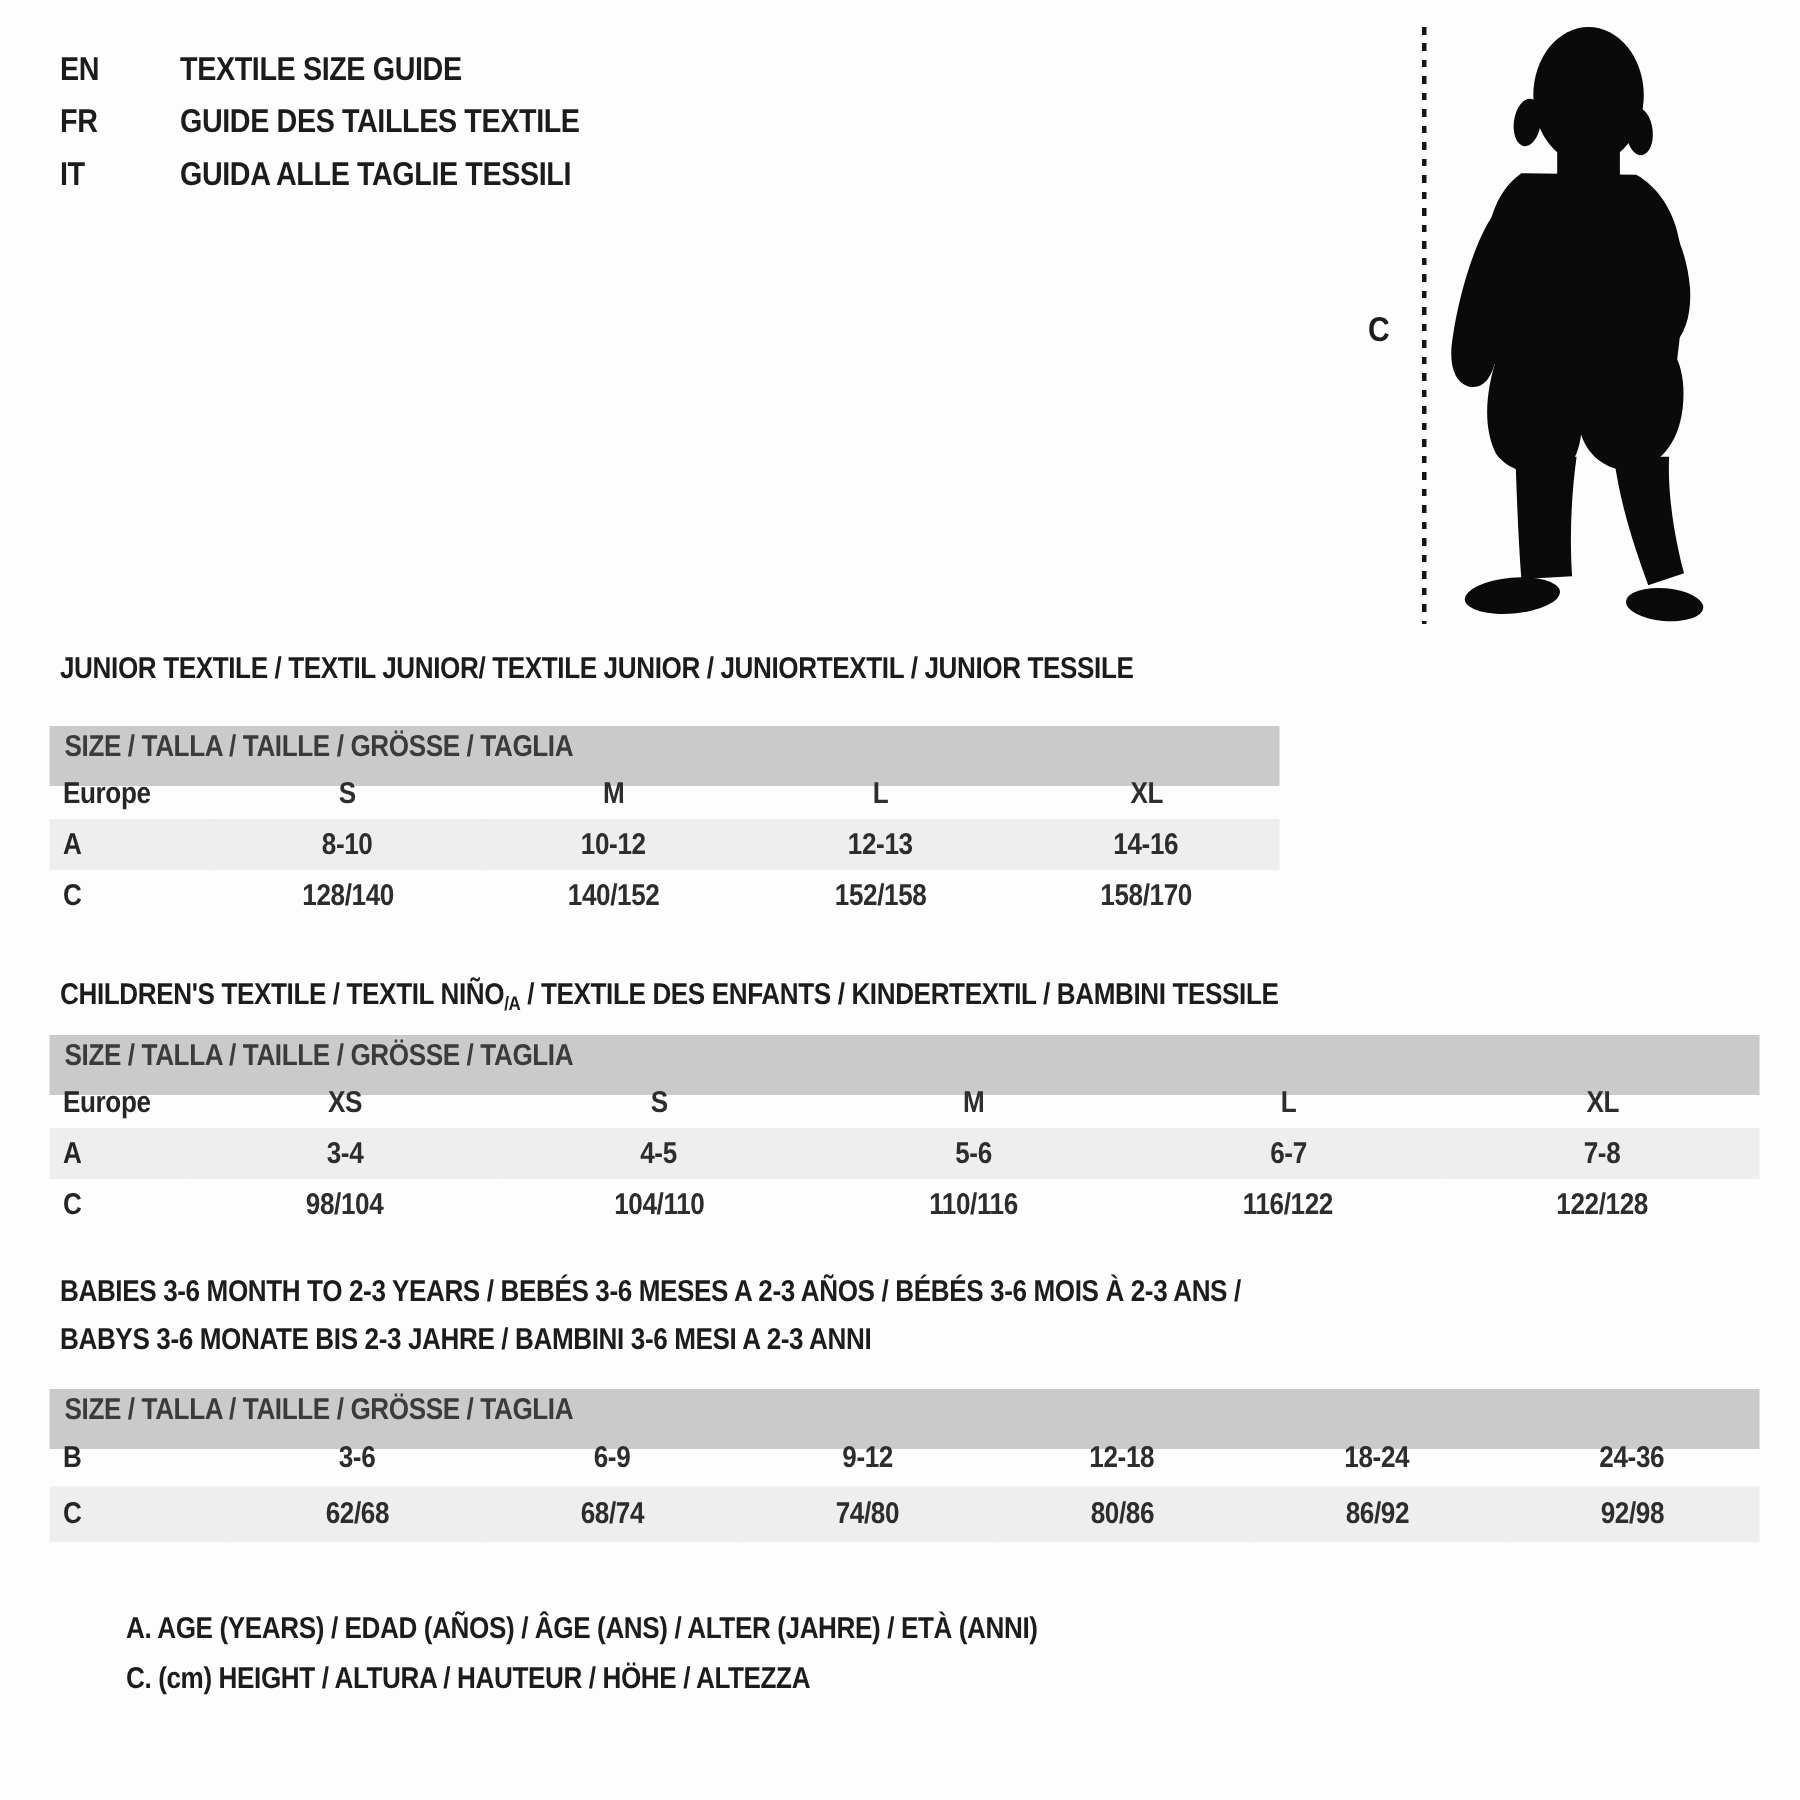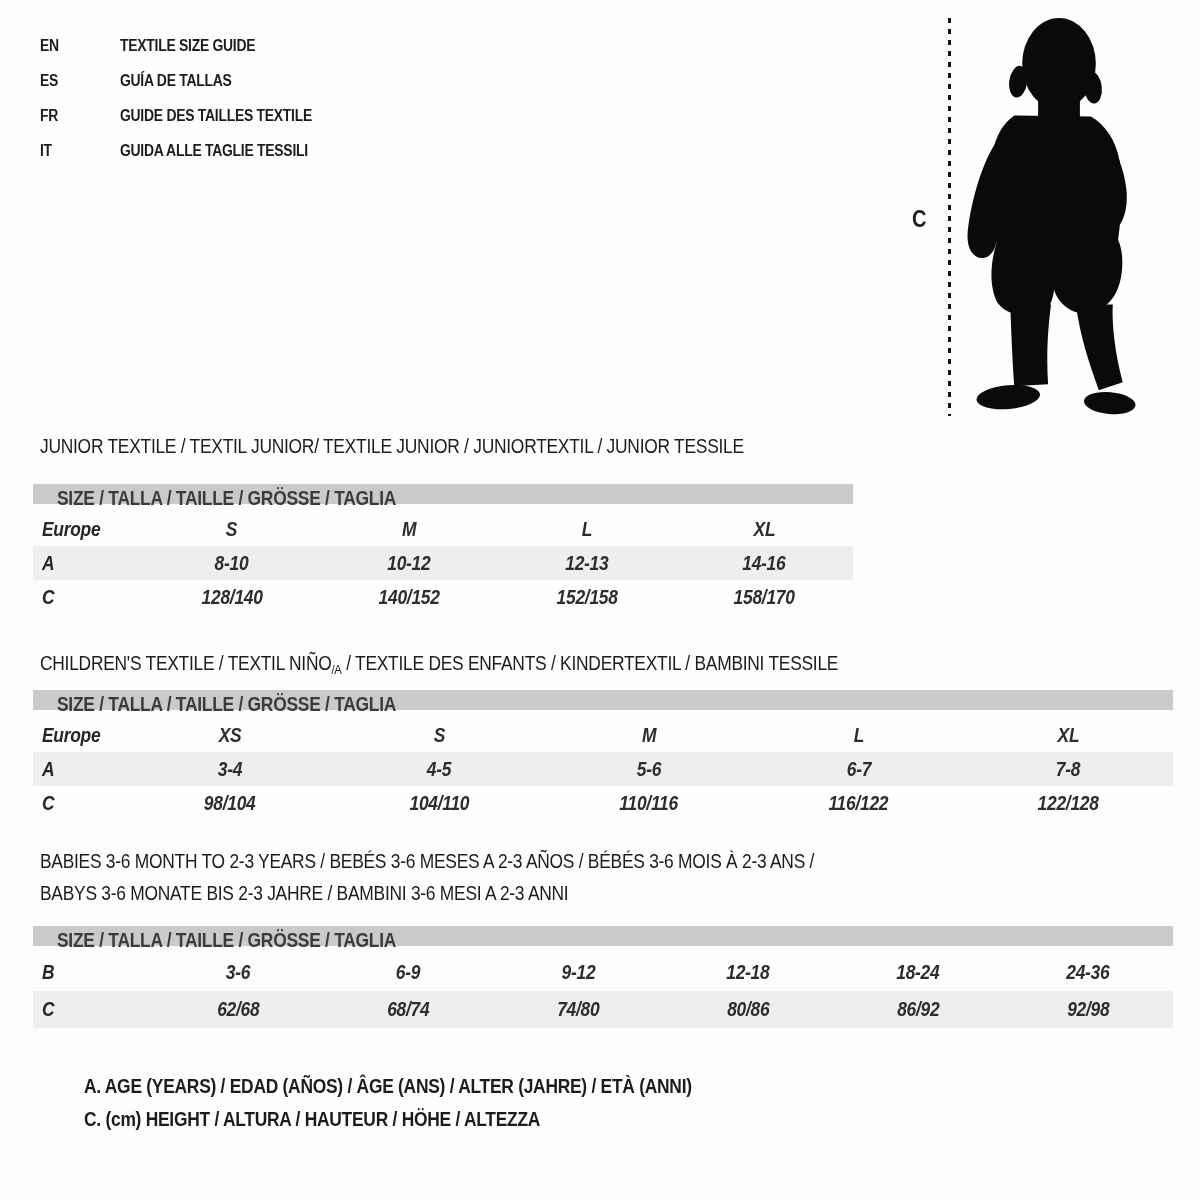--- a/index.html
+++ b/index.html
@@ -8,66 +8,62 @@
     width:1200px; height:1200px; position:relative; overflow:hidden;
     font-family:"Liberation Sans", sans-serif;
     color:#1c1c1c; letter-spacing:-0.3px;
     -webkit-font-smoothing:antialiased;
   }
   .cnd { display:inline-block; transform:scaleX(0.87); transform-origin:0 50%; white-space:nowrap; }
   .cnd.ctr { transform-origin:50% 50%; }
 
   
   .lang-block { position:absolute; left:40px; top:28px; }
-  .lang-row { display:flex; line-height:35px; font-size:16px; font-weight:700; }
+  .lang-row { display:flex; line-height:35px; font-size:22px; font-weight:700; }
   .lang-code { width:80px; flex:0 0 80px; }
 
   
   .vline {
     position:absolute; left:948px; top:18px; width:3px; height:398px;
     background:repeating-linear-gradient(to bottom, #141414 0 5px, transparent 5px 11px);
   }
   .c-label { position:absolute; left:912px; top:206px; font-size:23px; font-weight:700; }
   .toddler { position:absolute; left:957px; top:12px; }
 
   
-  .sec-title { position:absolute; left:40px; font-size:20px; font-weight:400; line-height:22px; }
+  .sec-title { position:absolute; left:40px; font-size:20px; font-weight:700; line-height:22px; }
   .sec-title .sub { font-size:13px; position:relative; top:4px; }
 
   
   .size-bar {
-    position:absolute; left:33px; height:20px; line-height:28px;
-    background:#cacaca; color:#3b3b3b; font-size:20px; font-weight:700; padding-left:24px;
-  }
-
-  
-  table.size-table { position:absolute; left:33px; border-collapse:collapse; table-layout:fixed;font-style:italic; }
+    position:absolute; left:33px; height:40px; line-height:28px;
+    background:#cacaca; color:#3b3b3b; font-size:20px; font-weight:700; padding-left:10px;
+  }
+
+  
+  table.size-table { position:absolute; left:33px; border-collapse:collapse; table-layout:fixed; }
   table.size-table td {
     height:34px; text-align:center; vertical-align:middle;
     font-size:20px; font-weight:700; color:#2d2d2d;
   }
   table.babies td { height:37px; }
   table.size-table td.lbl { text-align:left; padding-left:9px; color:#262626; }
   tr.shade td { background:#eeeeee; }
 
   
   .legend { position:absolute; left:40px; top:1070px;margin-left:44px; }
   .legend-line { font-size:20px; font-weight:700; line-height:33px; }
 </style>
 </head>
 <body>
 
 <div class="lang-block">
   <div class="lang-row">
     <span class="lang-code"><span class="cnd">EN</span></span>
     <span class="cnd">TEXTILE SIZE GUIDE</span>
-  </div>
-  <div class="lang-row">
-    <span class="lang-code"><span class="cnd">ES</span></span>
-    <span class="cnd">GUÍA DE TALLAS</span>
   </div>
   <div class="lang-row">
     <span class="lang-code"><span class="cnd">FR</span></span>
     <span class="cnd">GUIDE DES TAILLES TEXTILE</span>
   </div>
   <div class="lang-row">
     <span class="lang-code"><span class="cnd">IT</span></span>
     <span class="cnd">GUIDA ALLE TAGLIE TESSILI</span>
   </div>
 </div>

